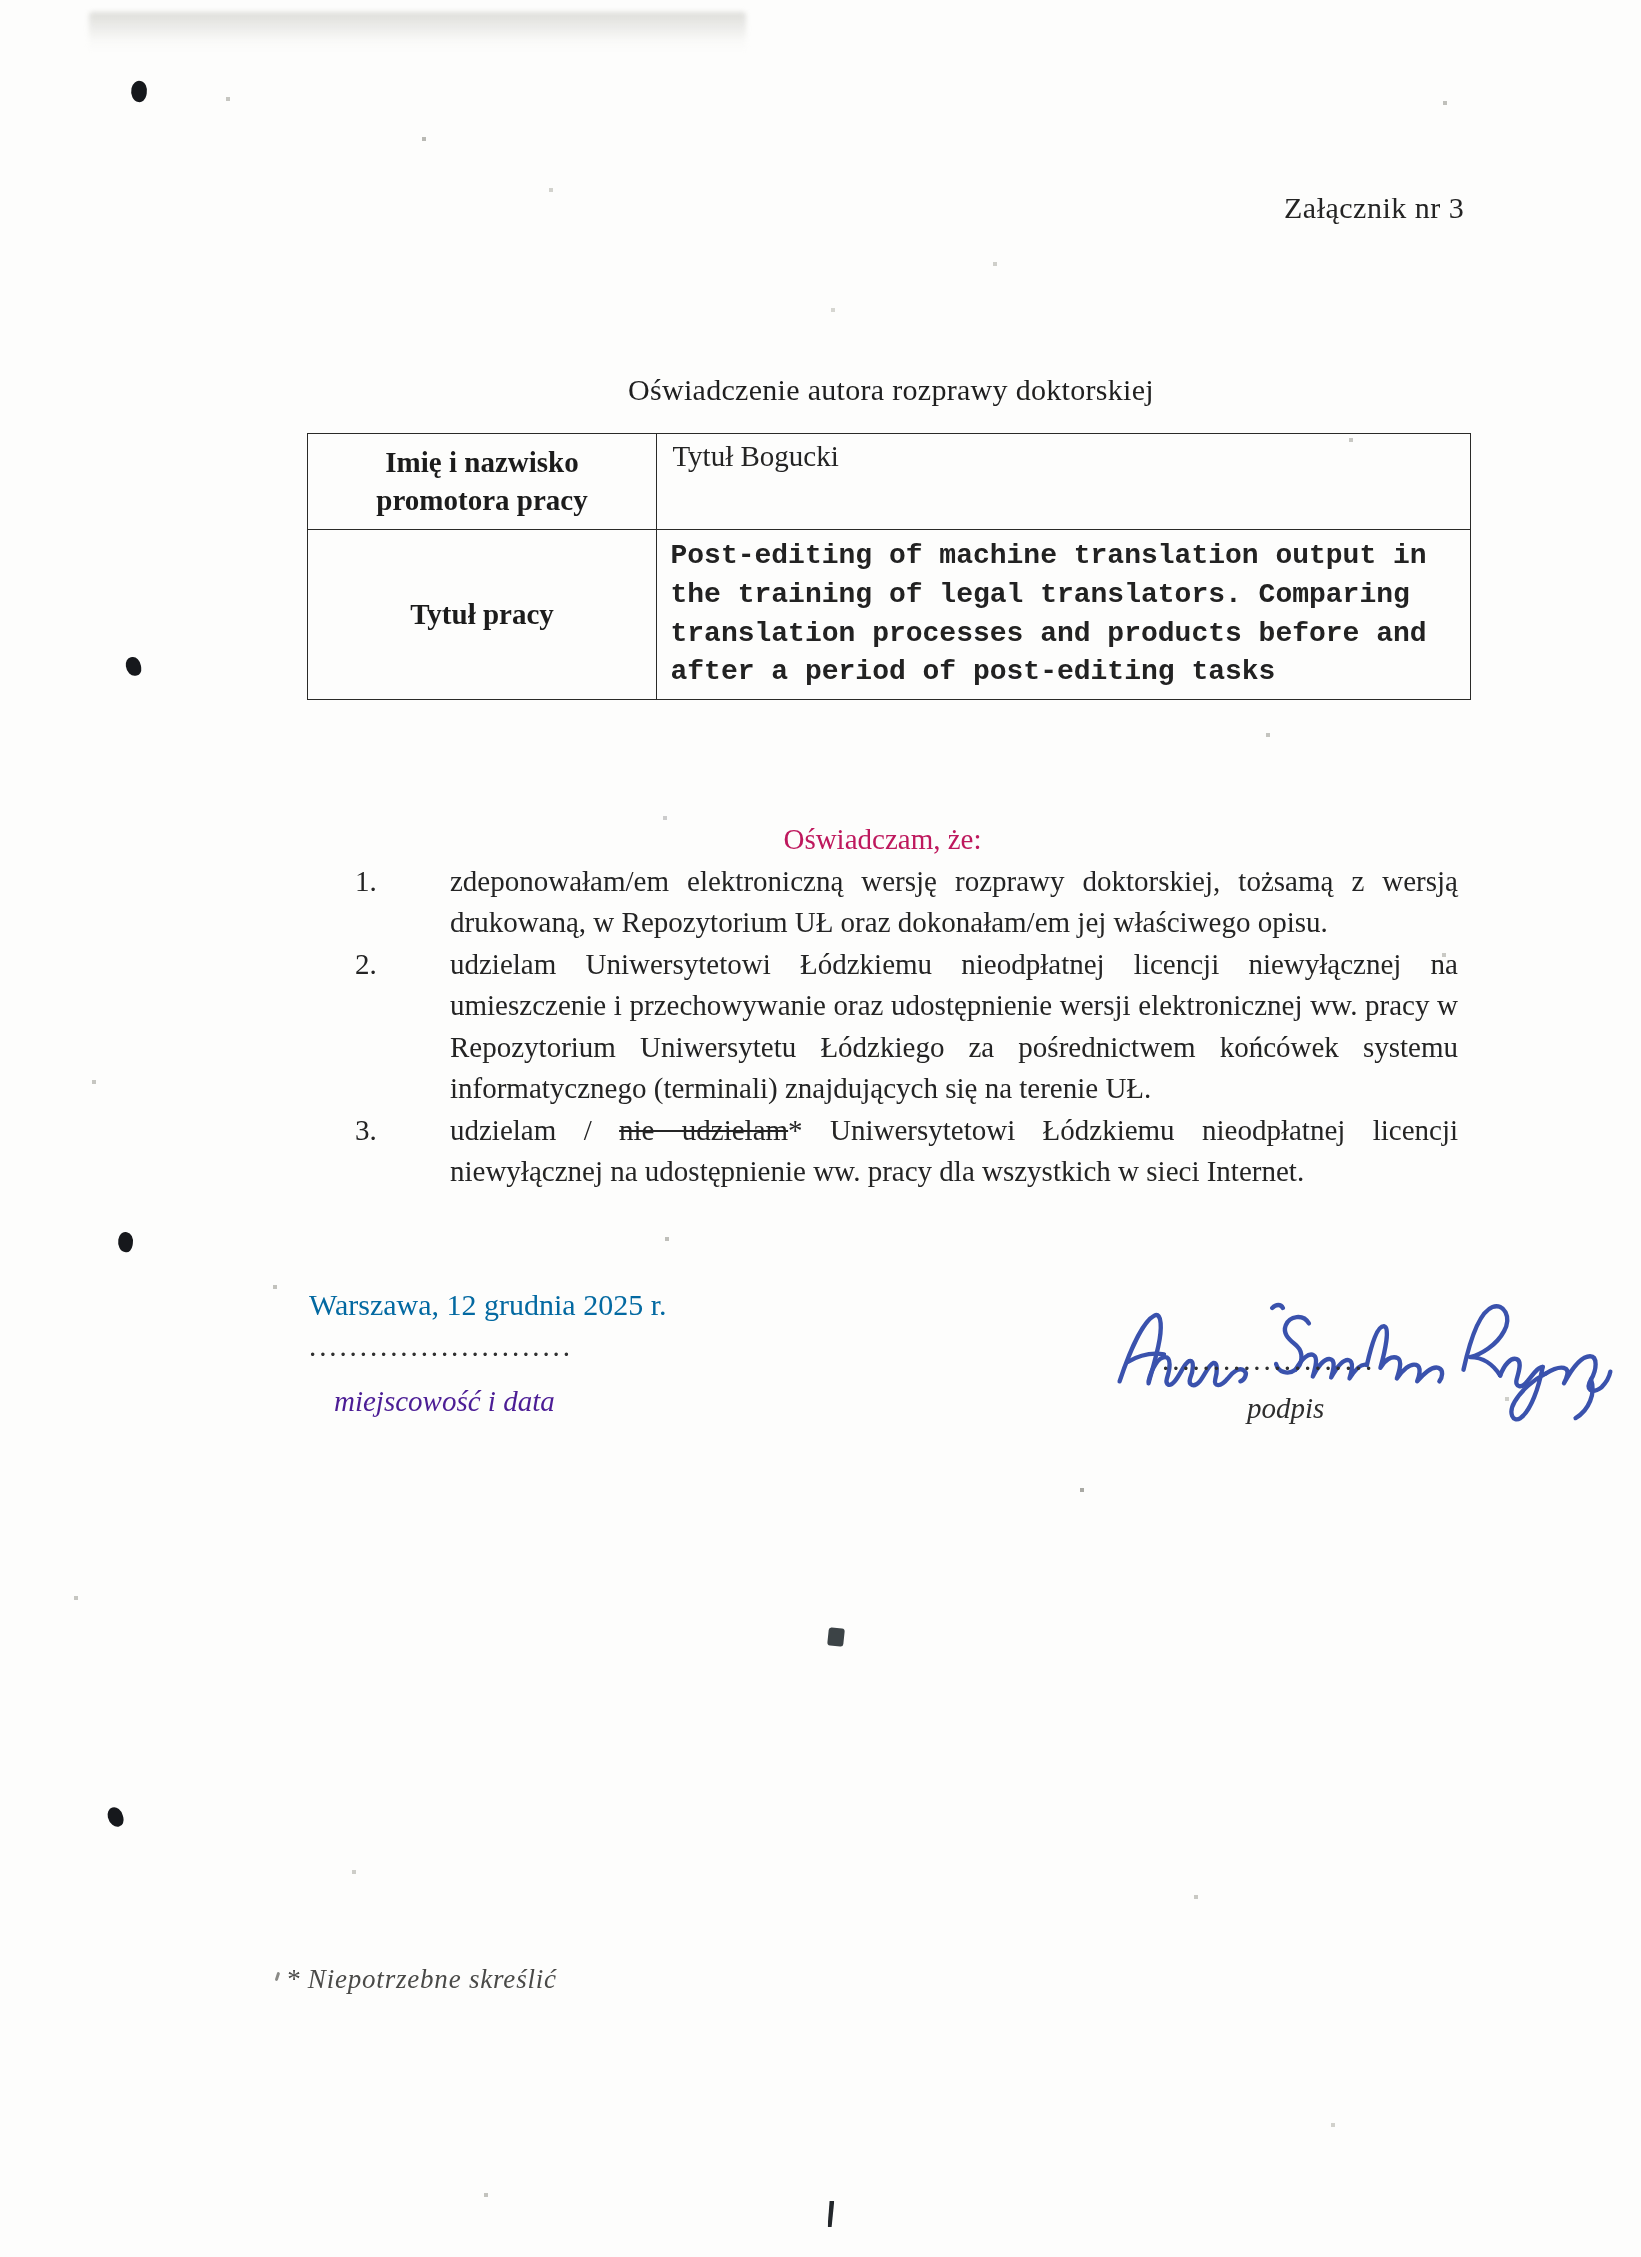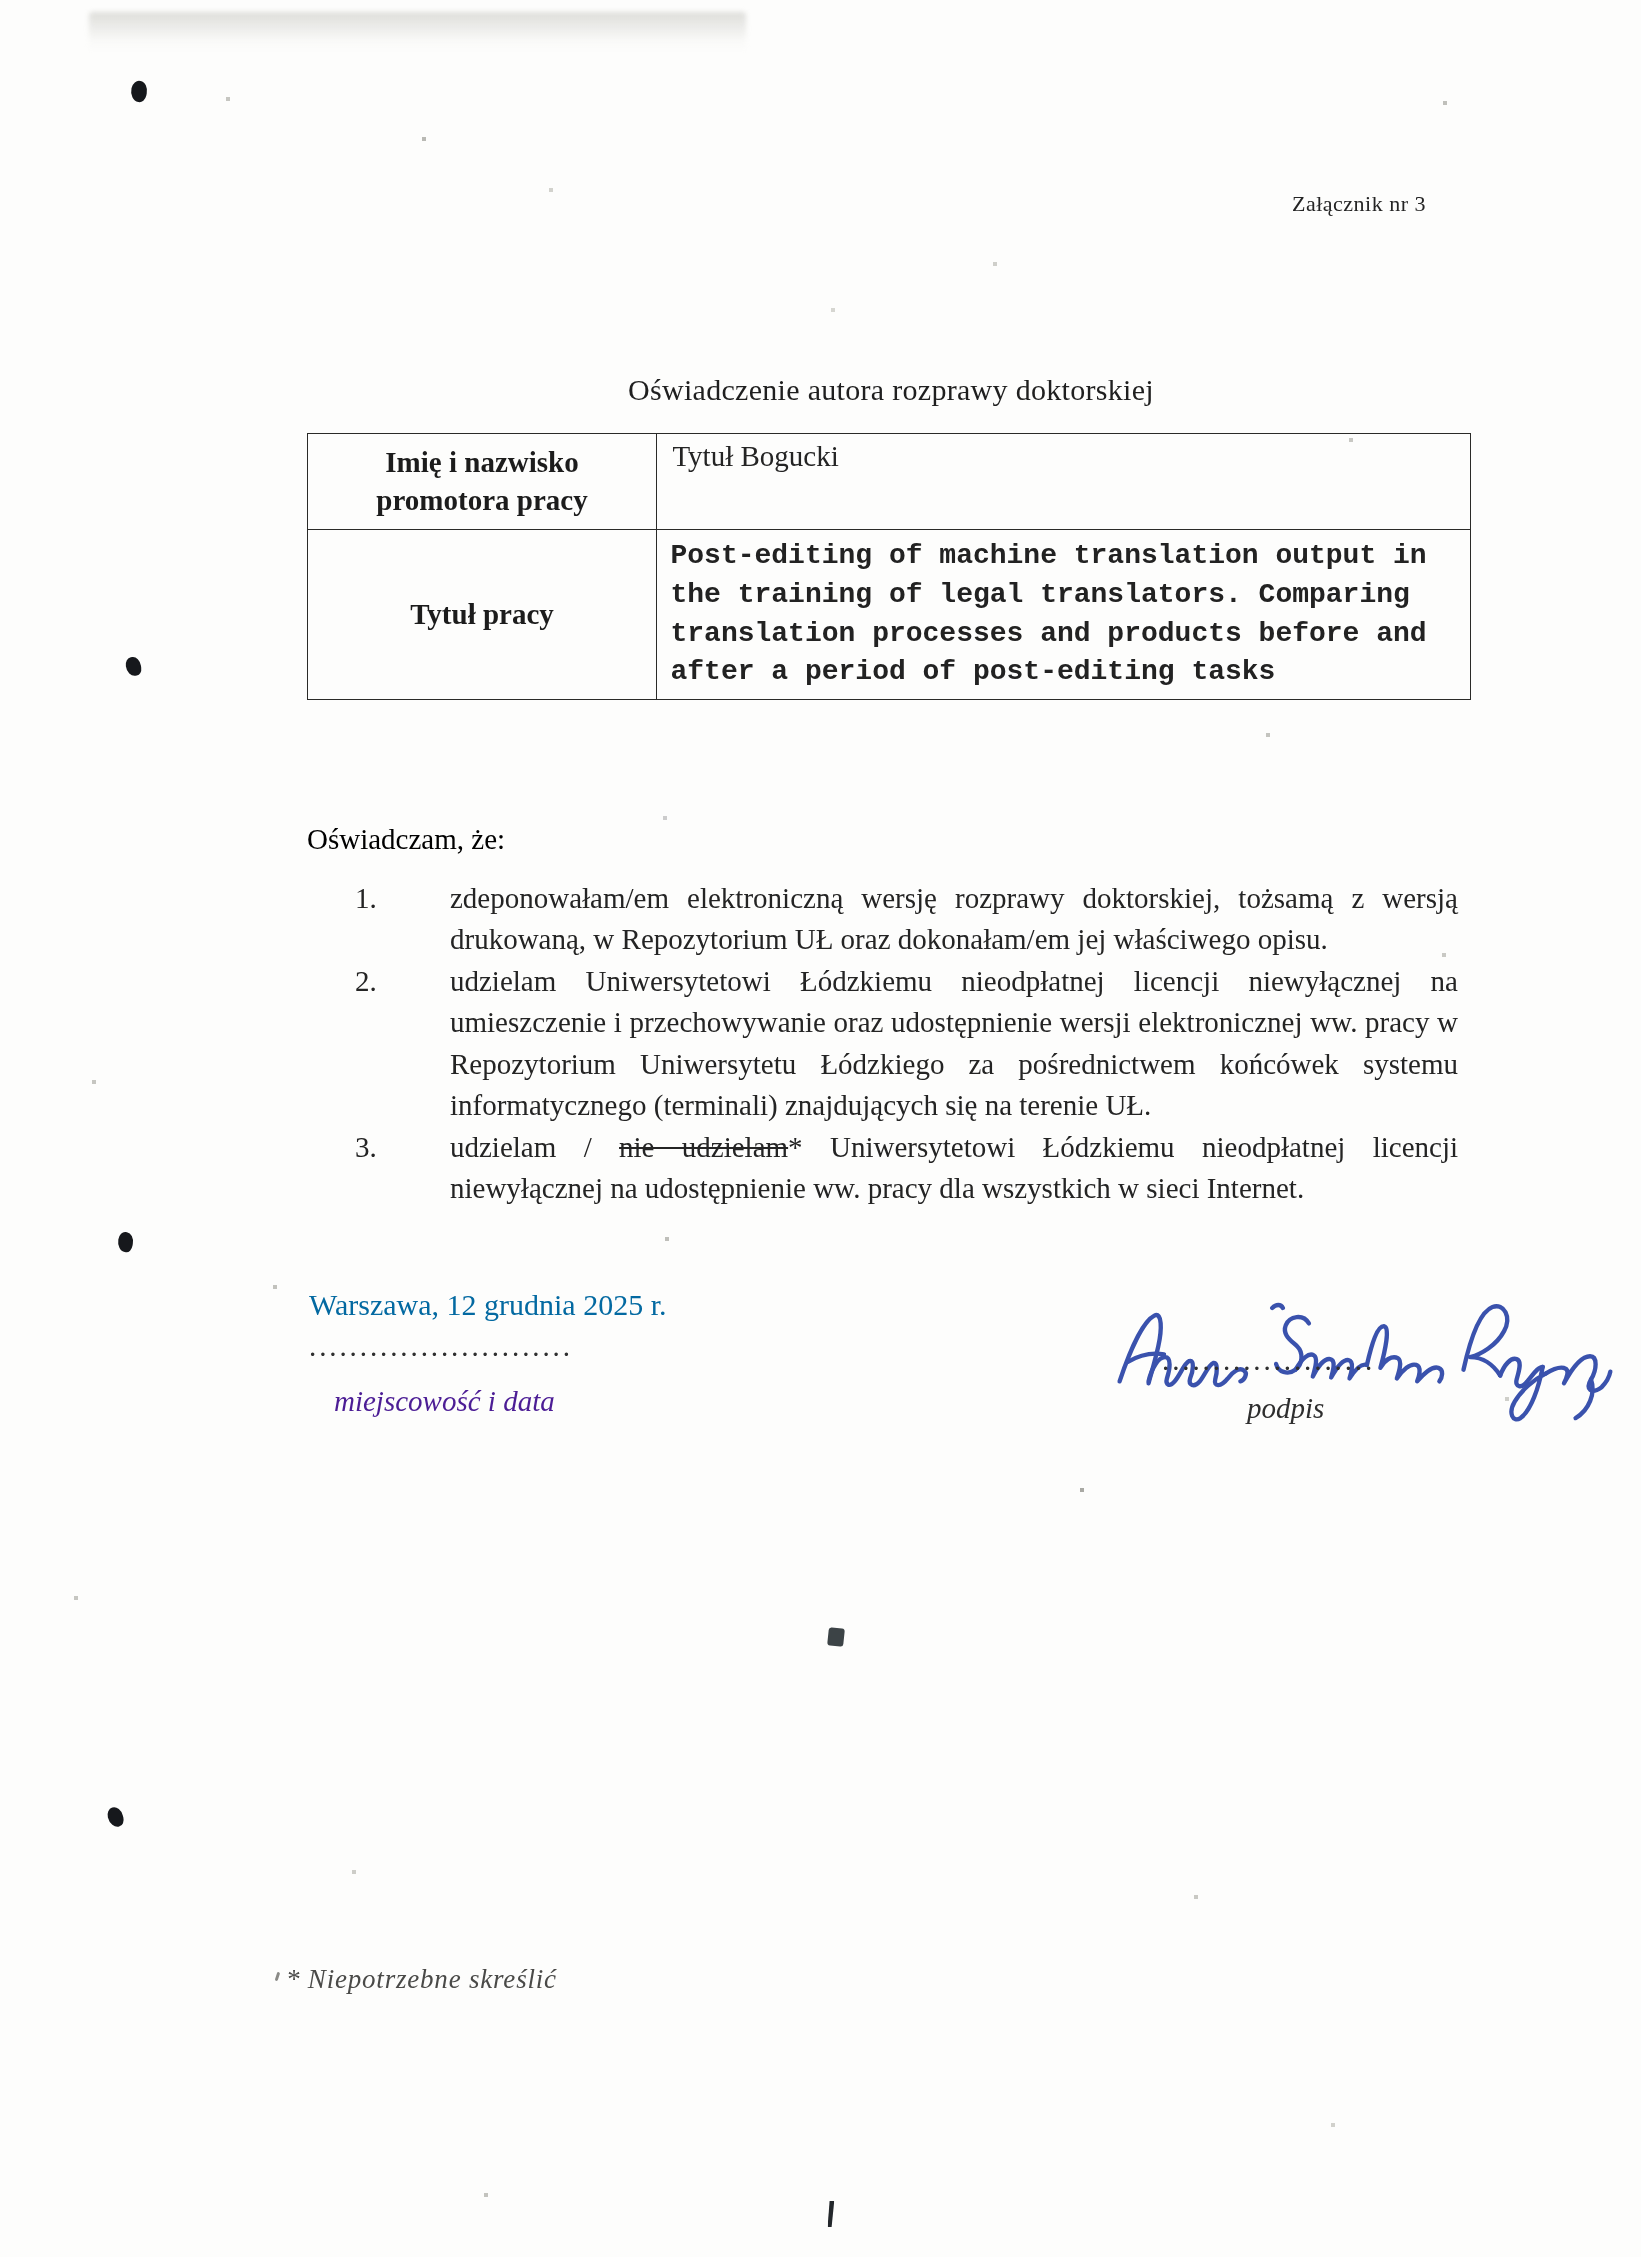--- a/index.html
+++ b/index.html
@@ -29,21 +29,21 @@
     box-shadow:
       423px 138px 0 1px #b9b9b4, 227px 98px 0 1px #c6c6c1, 550px 189px 0 1px #d2d2cd,
       1444px 102px 0 1px #c0c0bb, 994px 263px 0 1px #cfcfca, 832px 309px 0 1px #d6d6d1,
       1350px 439px 0 1px #c8c8c3, 1267px 734px 0 1px #c4c4bf, 664px 817px 0 1px #cccccc,
       1443px 954px 0 1px #c9c9c4, 93px 1081px 0 1px #c6c6c1, 666px 1238px 0 1px #bfbfba,
       1081px 1489px 0 1px #a9a9a4, 274px 1286px 0 1px #c2c2bd, 1506px 1398px 0 1px #cfcfca,
       353px 1871px 0 1px #cdcdc8, 1195px 1896px 0 1px #c9c9c4, 1332px 2124px 0 1px #d1d1cc,
       75px 1597px 0 1px #c6c6c1, 485px 2194px 0 1px #c3c3be;
   }
   
-  .attachment{position:absolute; left:1284px; top:191px; font-size:22px; color:#242424; letter-spacing:0.5px;margin-left:8px;}
+  .attachment{position:absolute; left:1284px; top:191px; font-size:30px; color:#242424; letter-spacing:0.5px;}
   .doc-title{position:absolute; left:628px; top:373px; font-size:30px; color:#1f1f1f; letter-spacing:0.3px;}
   
   .meta-table{
     position:absolute; left:307px; top:433px; width:1164px;
     border-collapse:collapse; table-layout:fixed;
   }
   .meta-table td{border:1.9px solid #2a2a28; vertical-align:middle;}
   .meta-table .label-cell{
     width:298px; text-align:center; font-weight:bold; font-size:29px;
     color:#1c1c1c; line-height:1.32; padding:3.9px 25px;
@@ -53,21 +53,21 @@
   }
   tr.row-author td{height:81px;}
   tr.row-supervisor td{height:83px;}
   tr.row-title td{height:129px;font-family:Liberation Serif, serif;}
   .meta-table .title-value{
     font-family:Liberation Mono, monospace; font-weight:bold;
     font-size:28px; color:#222; line-height:1.38; padding:7.7px 13.5px; vertical-align:middle;
   }
   
   .declaration{position:absolute; left:307px; top:823px; width:1151px;}
-  .decl-intro{font-size:29px; color:#000000; margin:0 0 22px 0;}
+  .decl-intro{font-size:29px; color:#be185d; margin:0 0 5px 0;text-align:center;}
   .decl-list{margin:0; padding:0;}
   .decl-item{display:flex; margin:0;}
   .decl-num{flex:0 0 46px; font-size:29px; line-height:1.43; color:#242424; padding-left:48px; box-sizing:content-box; width:0;}
   .decl-num{flex-basis:95px;}
   .decl-text{flex:1; font-size:29px; line-height:1.43; color:#242424; text-align:justify; margin:0;}
   .struck{text-decoration:line-through; text-decoration-thickness:2.4px;}
   
   .date-line{position:absolute; left:309px; top:1288px; font-size:30px; color:#0369a1;}
   .date-dots{position:absolute; left:309px; top:1330px; font-size:29px; letter-spacing:2.9px; color:#2f2f2f;}
   .place-label{position:absolute; left:334px; top:1385px; font-size:29px; font-style:italic; color:#4c1d95;}

